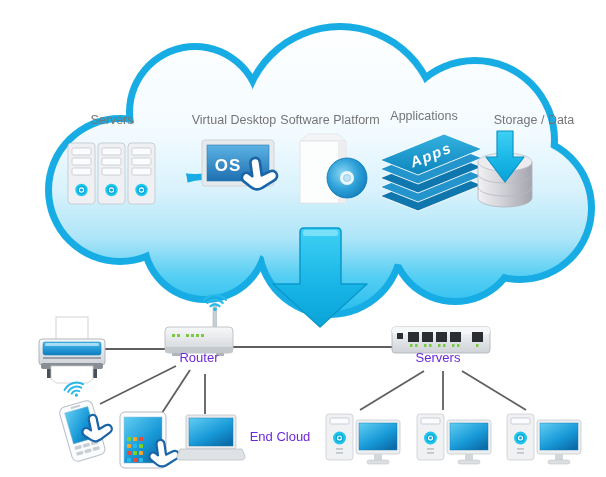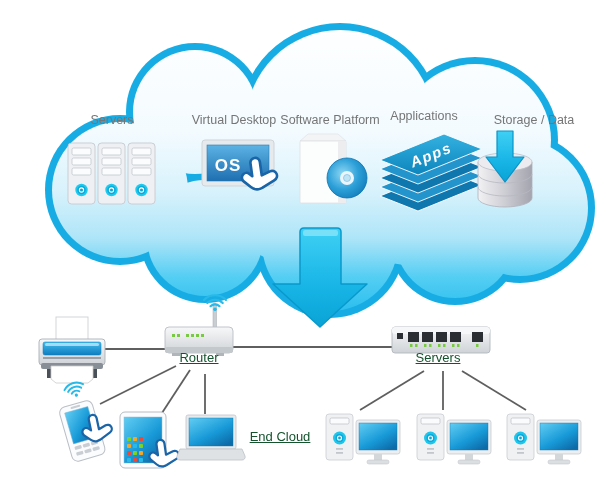--- a/index.html
+++ b/index.html
@@ -11,21 +11,21 @@
   .lbl{
     position:absolute;transform:translateX(-50%);
     color:#757575;font-size:12.5px;white-space:nowrap;line-height:1;
   }
   .title{
     position:absolute;transform:translateX(-50%);
     color:#7f7f7f;font-size:25px;letter-spacing:1px;white-space:nowrap;line-height:1;
   }
   .netlbl{
     position:absolute;transform:translateX(-50%);
-    color:#14532d;font-size:13px;white-space:nowrap;line-height:1;text-decoration:underline;
+    color:#6d28d9;font-size:13px;white-space:nowrap;line-height:1;
   }
   svg text{font-family:"Liberation Sans", sans-serif;}
 </style>
 </head>
 <body>
 
 <div class="canvas">
 
 <svg width="606" height="477" viewBox="0 0 606 477">
   <defs>

